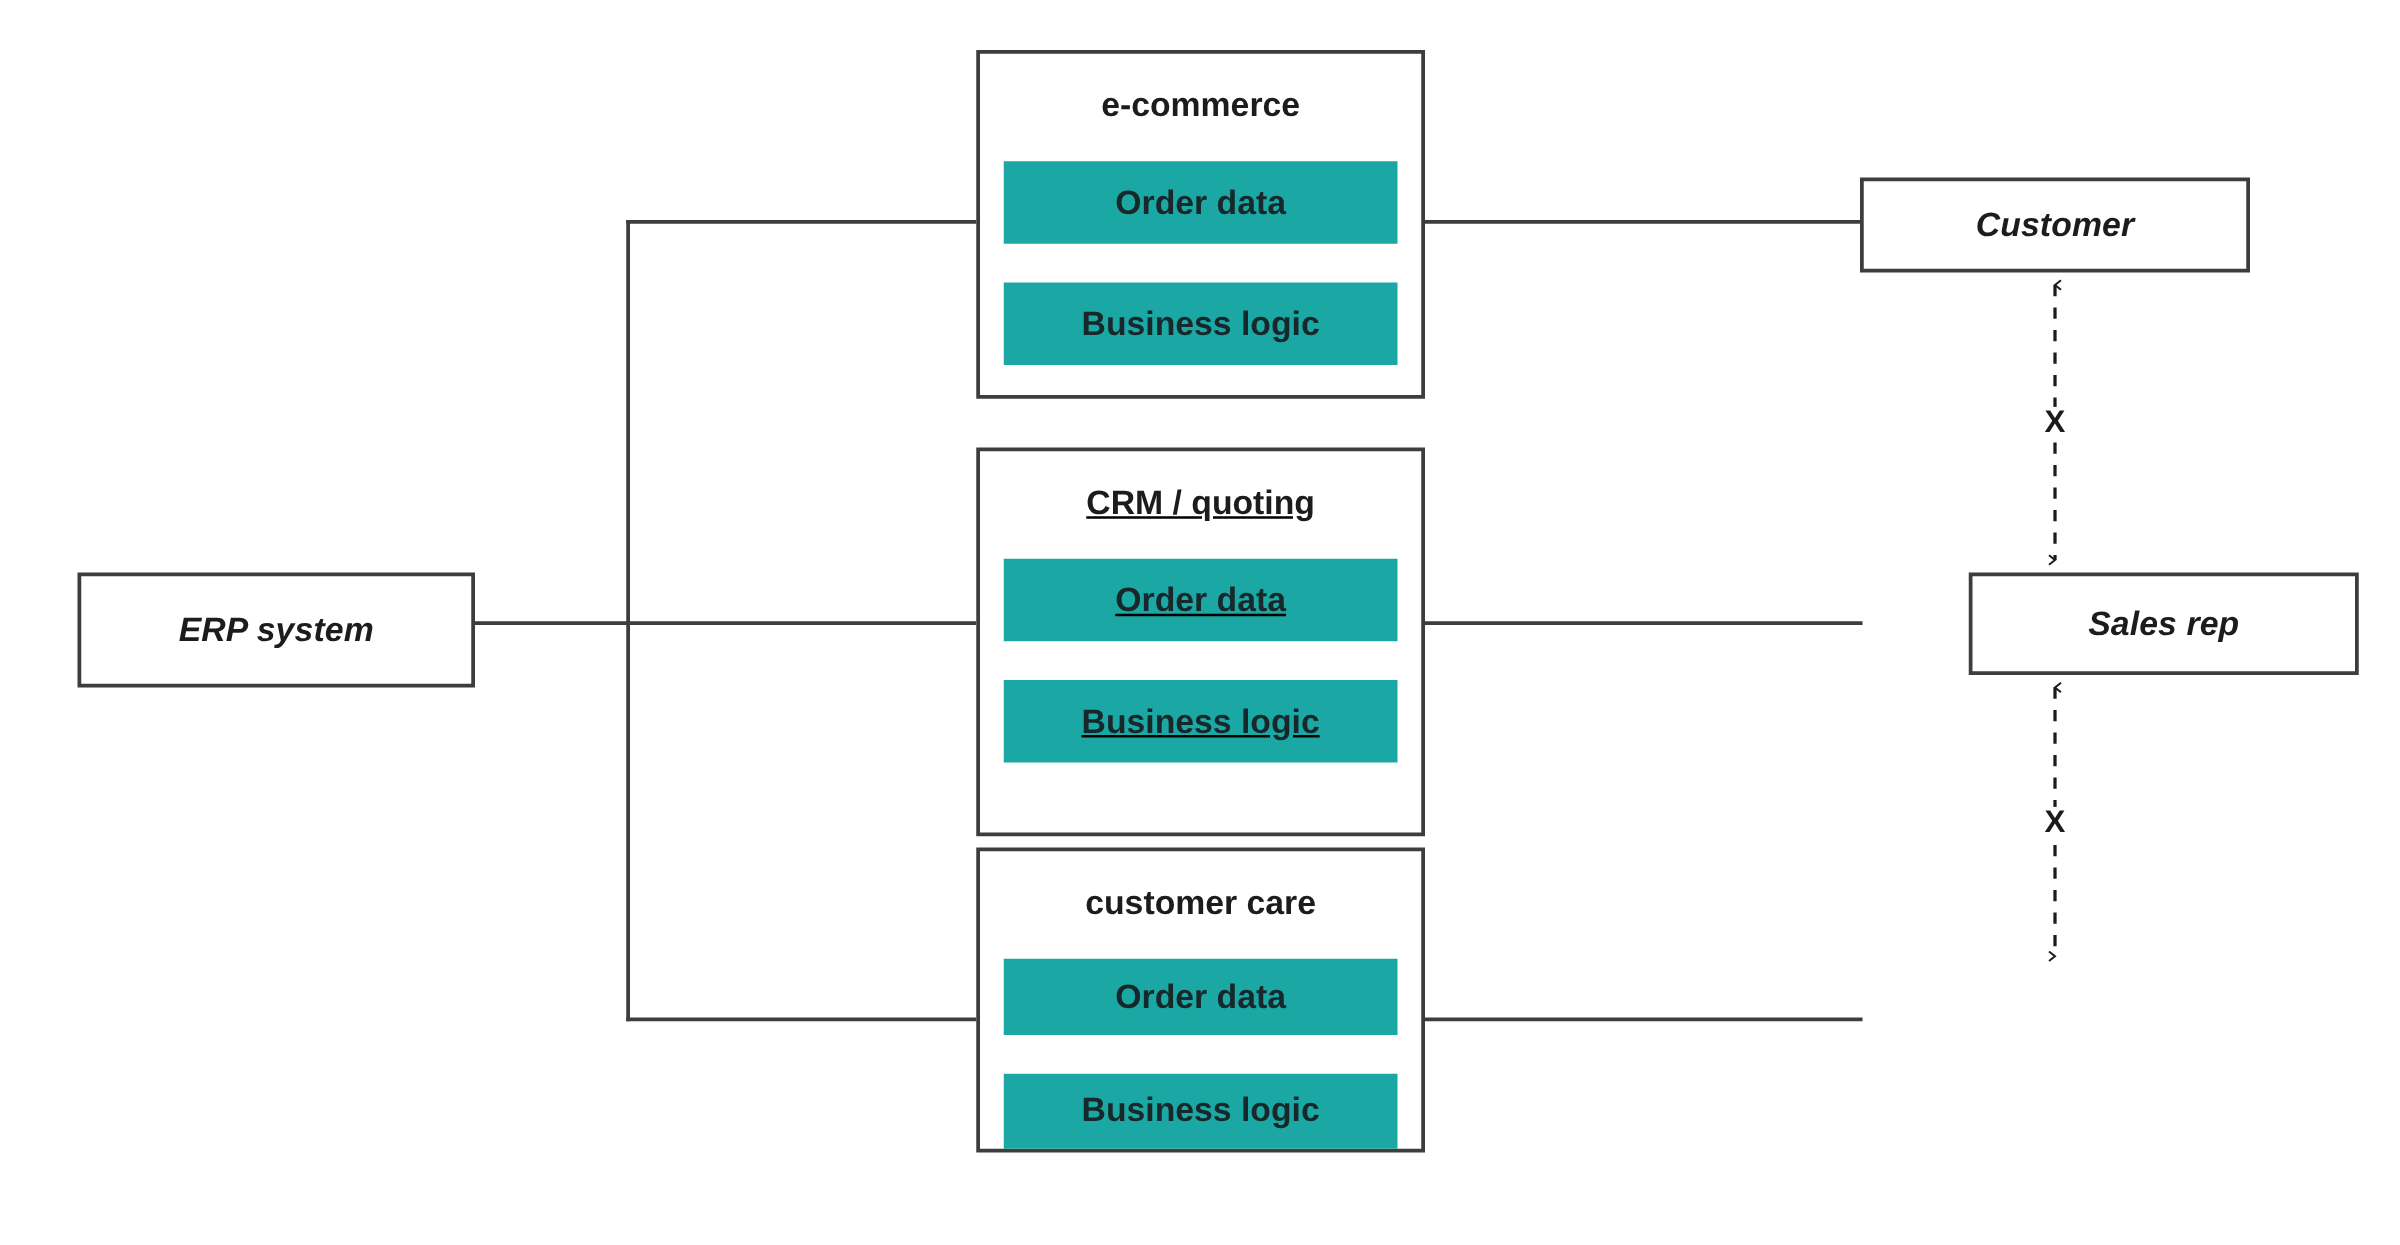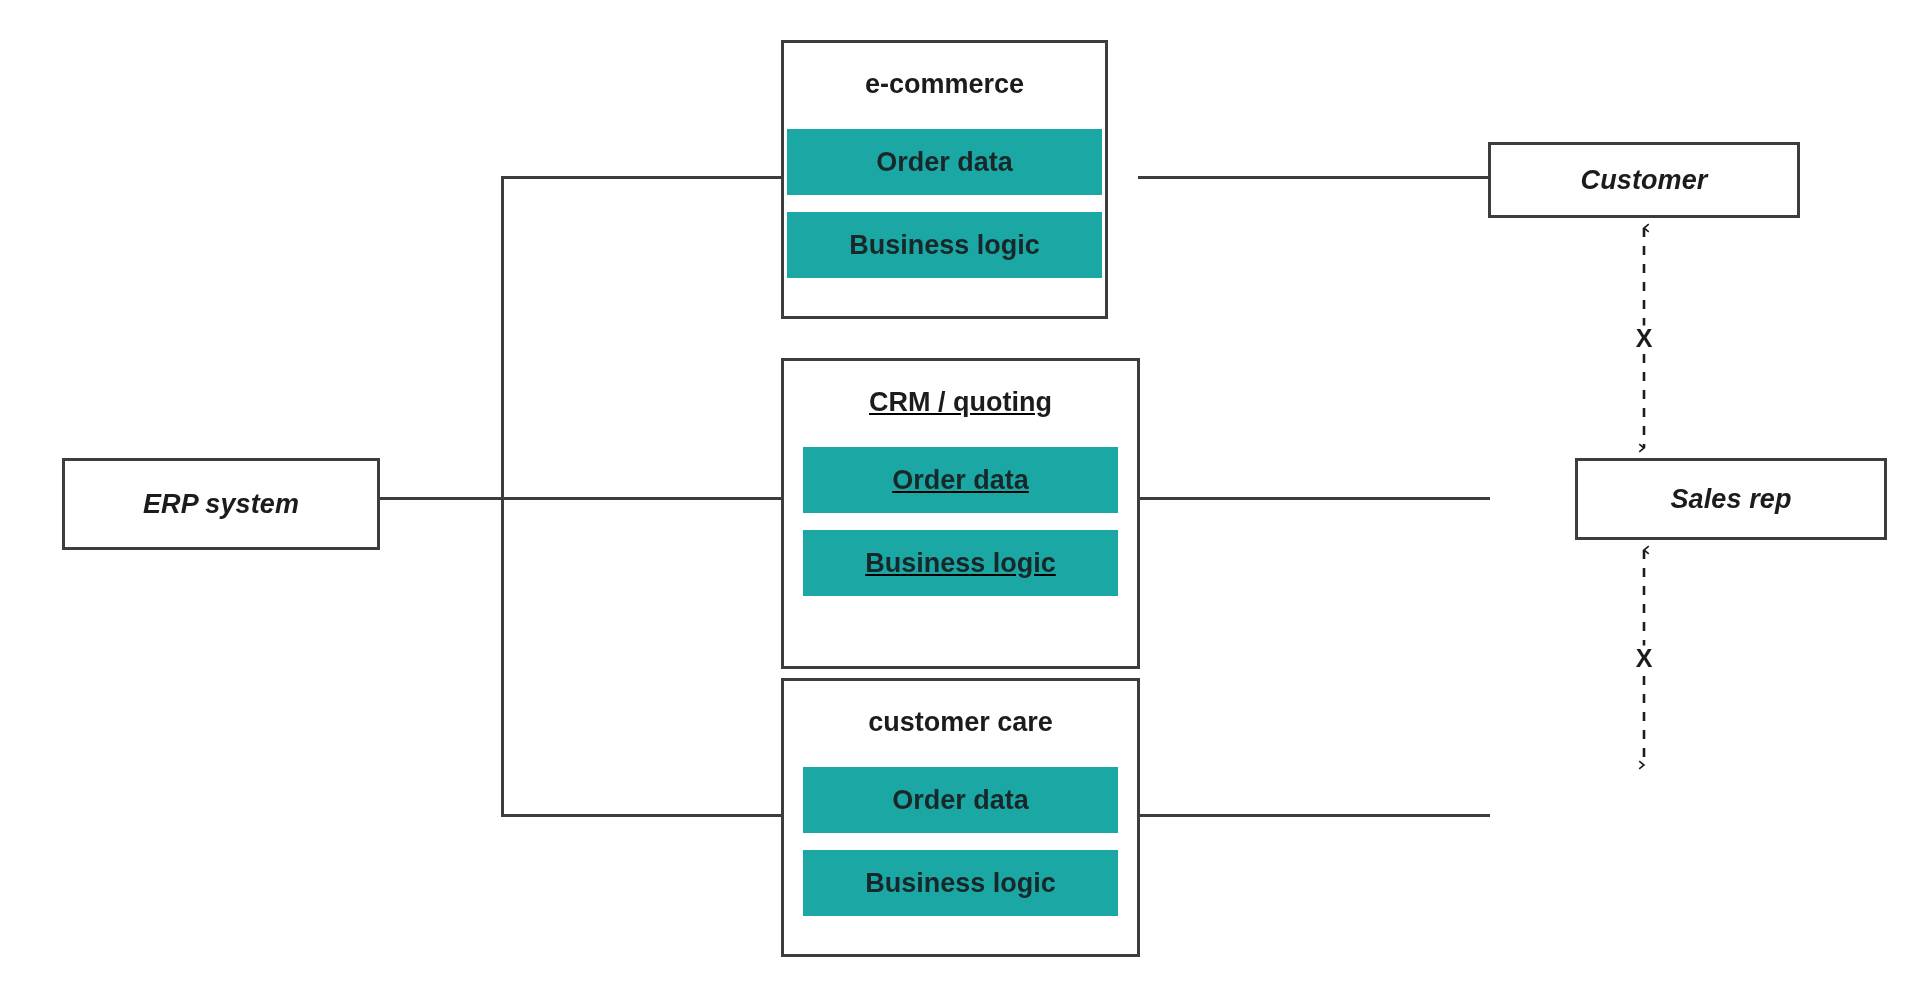--- a/index.html
+++ b/index.html
@@ -66,21 +66,21 @@
     align-items: center;
     justify-content: center;
   }
   .layer-label {
     font-size: 27px;
     font-weight: 600;
     color: #18282a;
     white-space: nowrap;
   }
   .layer.first { margin-top: 29px; }
-  .layer.second { margin-top: 17px; }
+  .layer.second { margin-top: 31px; }
 
   
   .hline {
     position: absolute;
     height: 3px;
     background: #3d3d3d;
   }
   .vline {
     position: absolute;
     width: 3px;
@@ -120,41 +120,41 @@
   <div class="hline" style="left:501px; top:814px; width:282px;"></div>
 
   <div class="hline" style="left:1138px; top:176px; width:352px;"></div>
   <div class="hline" style="left:1138px; top:497px; width:352px;"></div>
   <div class="hline" style="left:1138px; top:814px; width:352px;"></div>
 
   <div class="box" style="left:62px; top:458px; width:318px; height:92px;">
     <span class="box-label">ERP system</span>
   </div>
 
-  <div class="sys-box" style="left:781px; top:40px; width:327px; height:279px;">
+  <div class="sys-box" style="left:781px; top:40px; width:359px; height:279px;">
     <span class="sys-title">e-commerce</span>
     <div class="layer first">
       <span class="layer-label">Order data</span>
     </div>
     <div class="layer second">
       <span class="layer-label">Business logic</span>
     </div>
   </div>
 
   <div class="sys-box" style="left:781px; top:358px; width:359px; height:311px;text-decoration:underline;">
     <span class="sys-title">CRM / quoting</span>
     <div class="layer first">
       <span class="layer-label">Order data</span>
     </div>
     <div class="layer second">
       <span class="layer-label">Business logic</span>
     </div>
   </div>
 
-  <div class="sys-box" style="left:781px; top:678px; width:359px; height:279px;">
+  <div class="sys-box" style="left:781px; top:678px; width:359px; height:244px;">
     <span class="sys-title">customer care</span>
     <div class="layer first">
       <span class="layer-label">Order data</span>
     </div>
     <div class="layer second">
       <span class="layer-label">Business logic</span>
     </div>
   </div>
 
   <div class="box" style="left:1488px; top:142px; width:312px; height:76px;">

